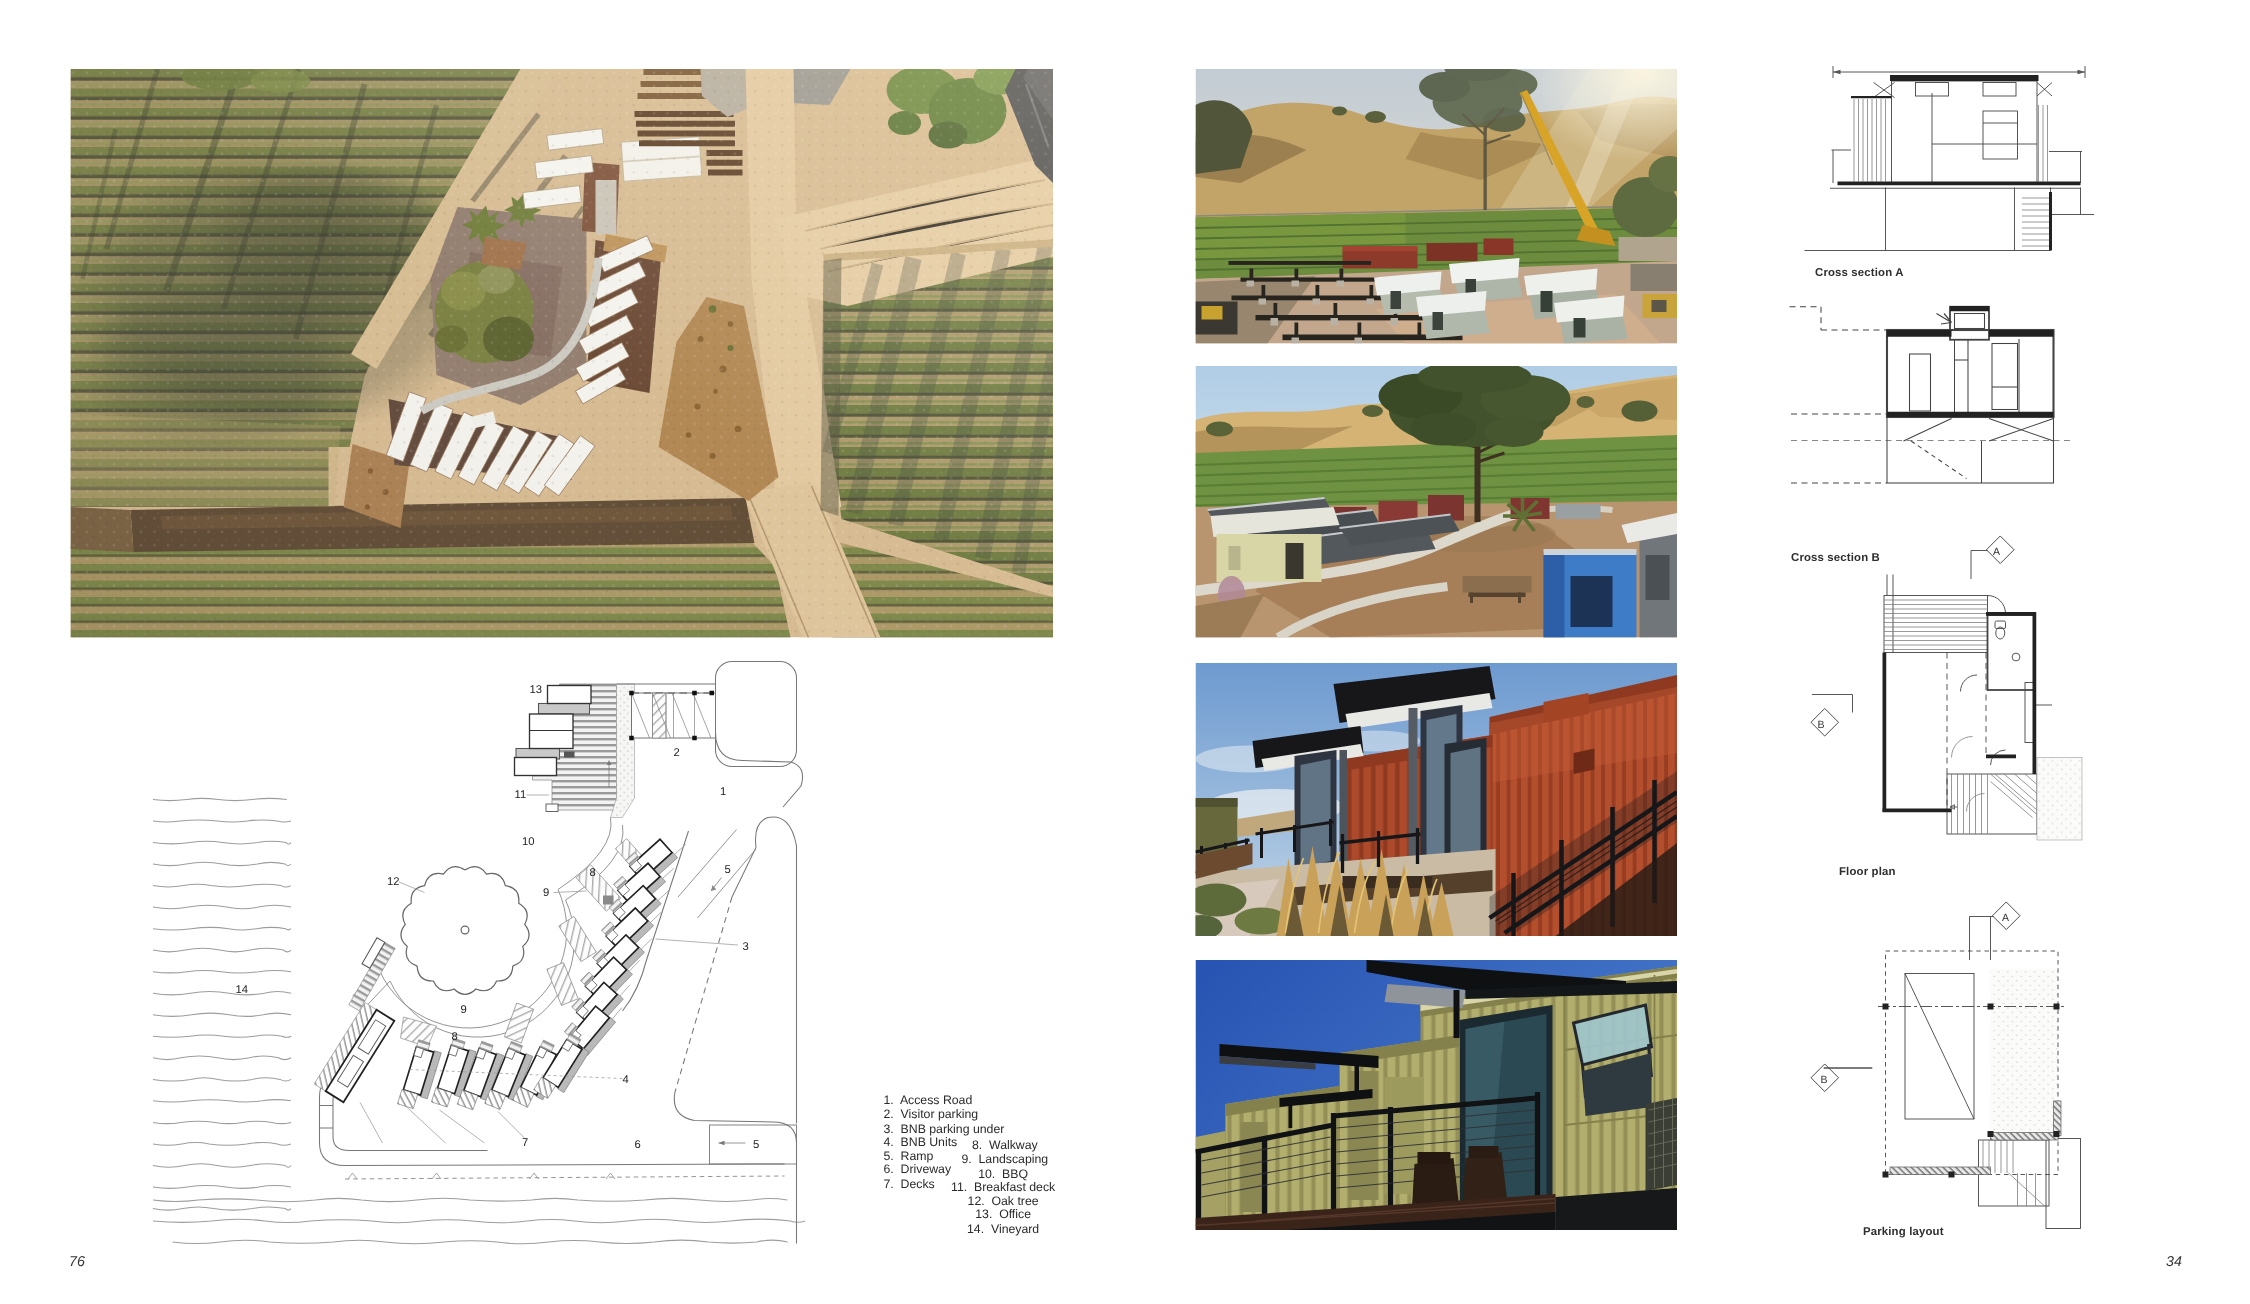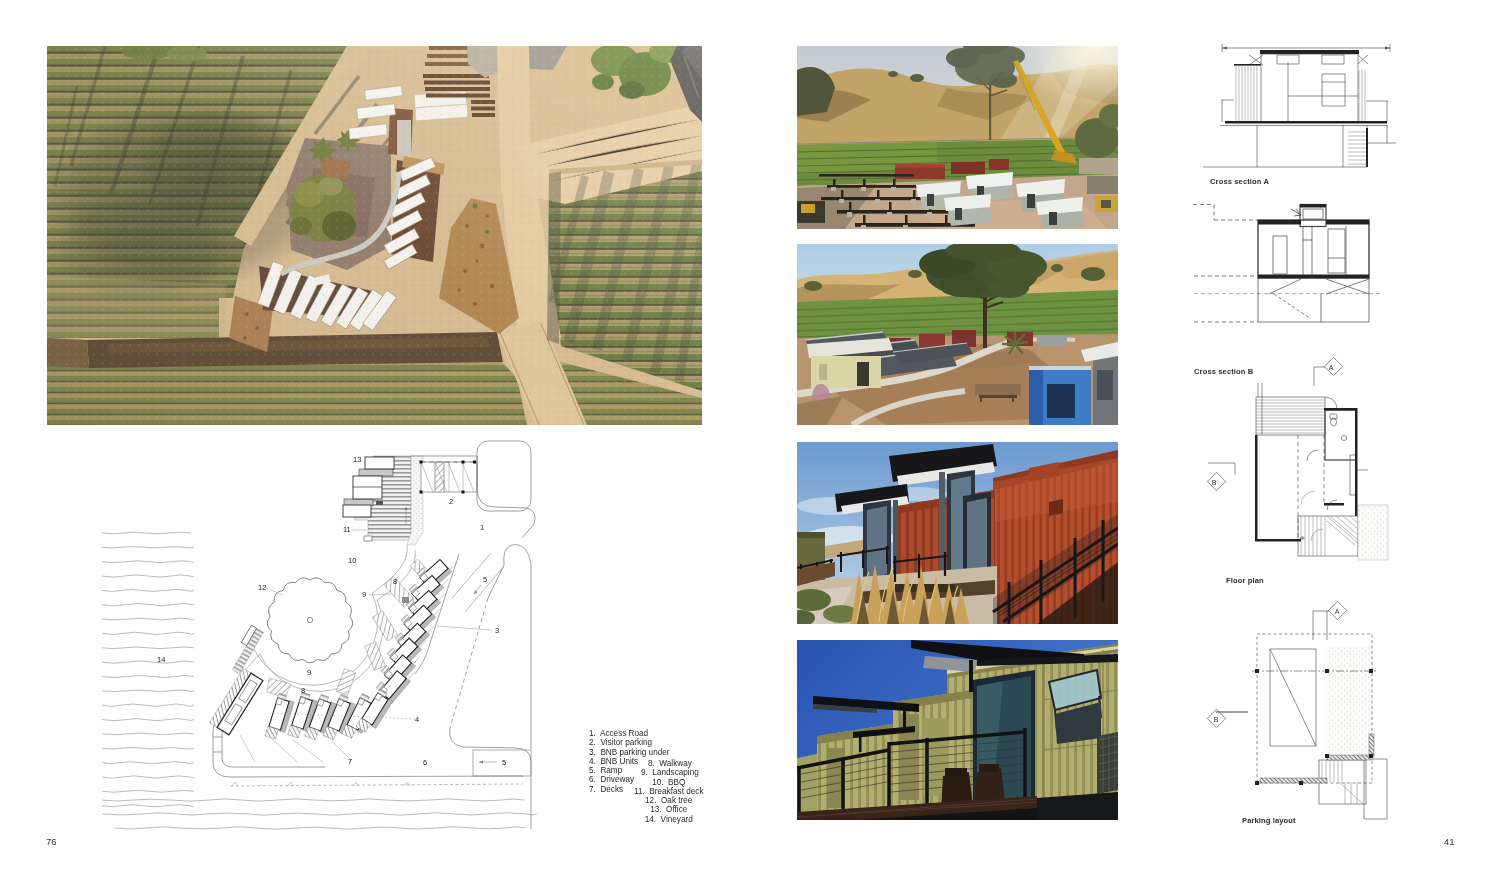--- a/index.html
+++ b/index.html
@@ -1,19 +1,19 @@
 <!DOCTYPE html>
 <html><head>
 <meta charset="utf-8">
 <style>
 html,body{margin:0;padding:0;background:#ffffff;width:1500px;height:869px;overflow:hidden;}
 body{font-family:"Liberation Sans",sans-serif;position:relative;}
 .abs{position:absolute;}
 .cap{position:absolute;font-size:7.6px;color:#2e2e2e;letter-spacing:0.1px;font-weight:bold;}
-.pgnum{position:absolute;font-size:9.5px;color:#333;}
+.pgnum{position:absolute;font-size:9.5px;color:#333;font-style:italic;}
 </style>
 </head>
 <body>
 
 <div class="abs" style="left:47px;top:46px;width:655px;height:379px;">
 <svg width="655" height="379" viewBox="0 0 655 379" xmlns="http://www.w3.org/2000/svg">
 <defs>
 <pattern id="rowsL" width="24" height="13" patternUnits="userSpaceOnUse">
  <rect width="24" height="13" fill="#a29164"></rect>
  <rect y="0" width="24" height="5.4" fill="#787f46"></rect>
@@ -993,21 +993,21 @@
 <div>&nbsp;9.&nbsp; Landscaping</div>
 <div>10.&nbsp; BBQ</div>
 <div>11.&nbsp; Breakfast deck</div>
 <div>12.&nbsp; Oak tree</div>
 <div>13.&nbsp; Office</div>
 <div>14.&nbsp; Vineyard</div>
 </div>
 
 <div class="pgnum" style="left:46px;top:836px;">76</div>
 
-<div class="pgnum" style="left:1444px;top:836px;">41</div>
+<div class="pgnum" style="left:1444px;top:836px;">34</div>
 
 <div class="abs" style="left:1200px;top:40px;width:200px;height:150px;">
 <svg width="200" height="150" viewBox="0 0 200 150" xmlns="http://www.w3.org/2000/svg">
 
 <g stroke="#444" stroke-width="0.6" fill="none">
 <line x1="22" y1="8" x2="190" y2="8"></line>
 <line x1="22" y1="4" x2="22" y2="12"></line>
         <line x1="190" y1="4" x2="190" y2="12"></line>
 <rect x="61" y="14" width="97" height="68"></rect>
 <rect x="77" y="15" width="22" height="9"></rect>

